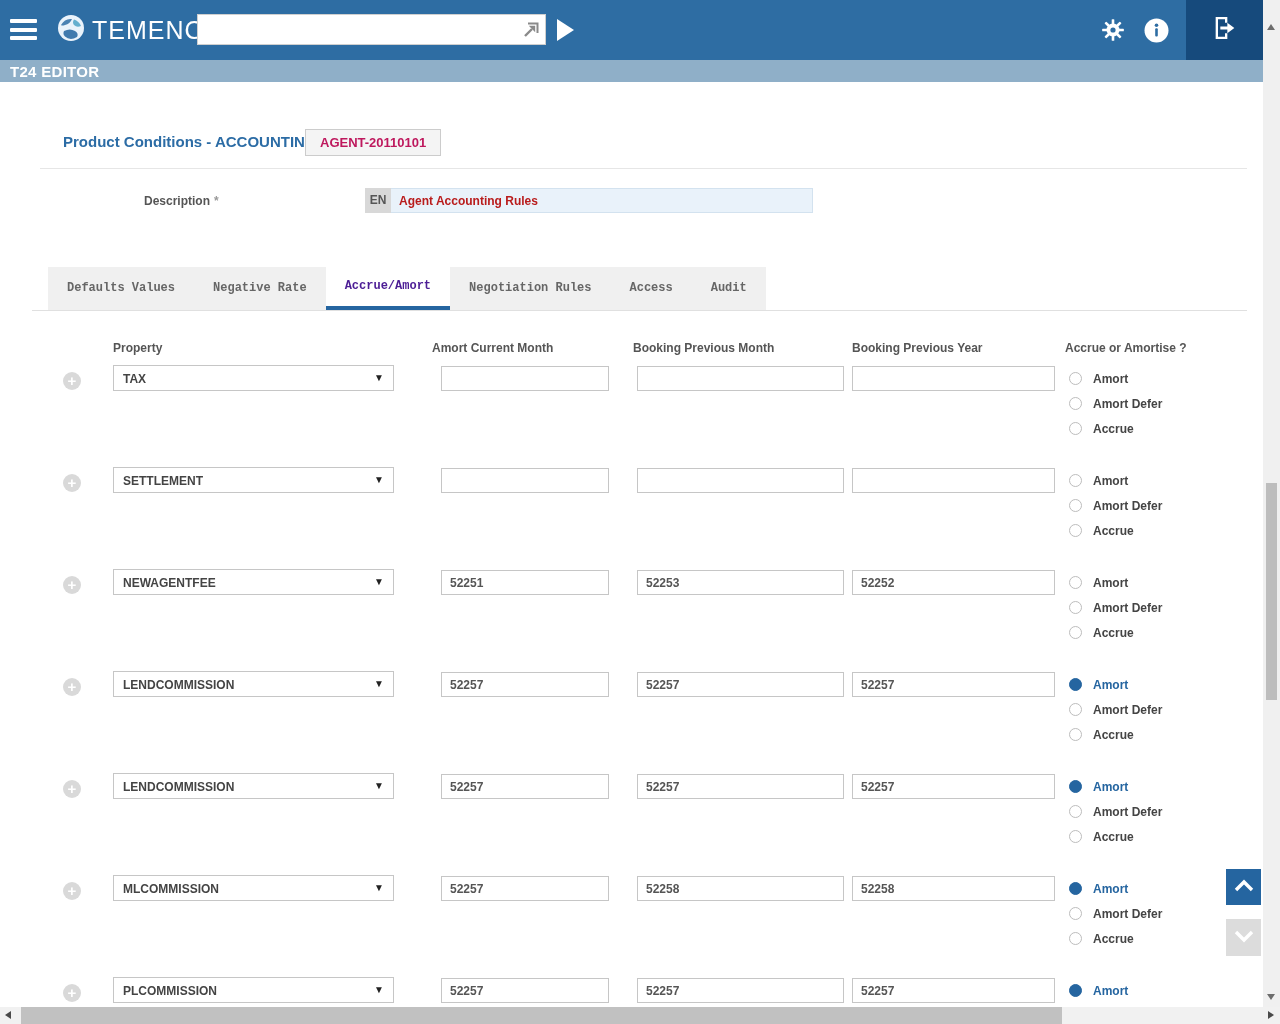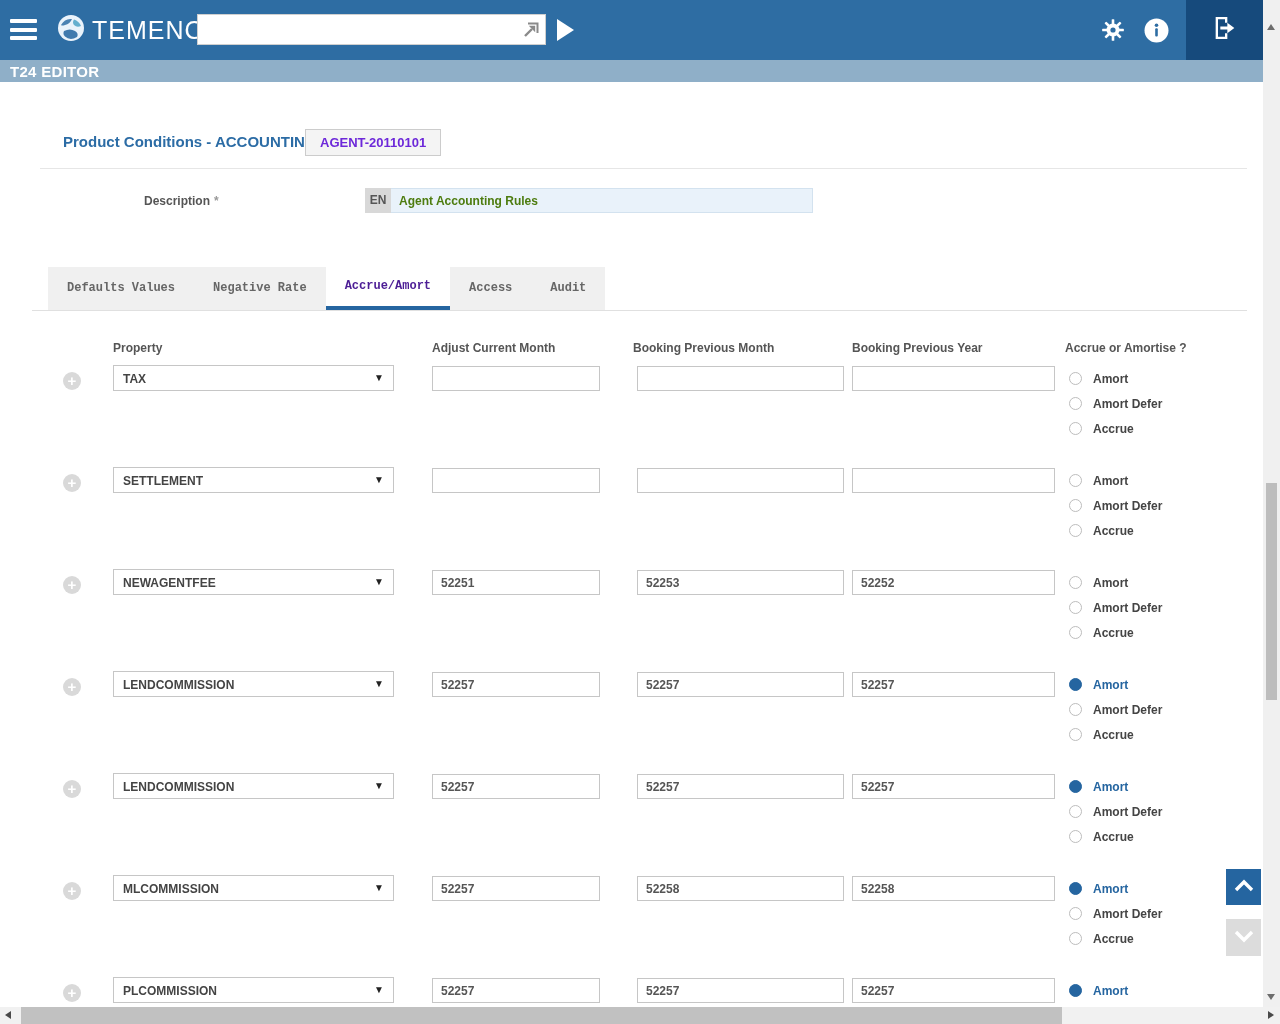--- a/index.html
+++ b/index.html
@@ -45,36 +45,36 @@
   .subheader {
     position: absolute; left: 0; top: 60px; width: 1263px; height: 22px;
     background: #8fafc8; display: flex; align-items: center;
   }
   .subheader-title { color: #fff; font-size: 15px; font-weight: bold; padding-left: 10px; letter-spacing: .3px; }
 
   
   .page-title { position: absolute; left: 63px; top: 133px; color: #2c6ca5; font-size: 15px; font-weight: bold; }
   .record-badge {
     position: absolute; left: 305px; top: 129px; height: 27px; line-height: 25px;
-    background: #f4f4f4; border: 1px solid #cccccc; color: #6d28d9; font-size: 13px; font-weight: bold;
+    background: #f4f4f4; border: 1px solid #cccccc; color: #be185d; font-size: 13px; font-weight: bold;
     padding: 0 14px;
   }
   .title-divider { position: absolute; left: 40px; top: 168px; width: 1207px; height: 1px; background: #e6e6e6; }
 
   
   .desc-label { position: absolute; left: 113px; top: 194px; font-size: 12px; font-weight: bold; color: #555; }
   .desc-label .req { color: #999; margin-left: 4px; }
   .lang-tag {
     position: absolute; left: 365px; top: 188px; width: 26px; height: 25px; line-height: 25px;
     background: #d8d8d8; color: #555; font-size: 12px; font-weight: bold; text-align: center;
   }
   .desc-input {
     position: absolute; left: 391px; top: 188px; width: 422px; height: 25px;
     background: #e9f2fa; border: 1px solid #d3e2ef; border-left: none;
-    font-size: 12px; font-weight: bold; color: #4d7c0f; padding: 0 8px;
+    font-size: 12px; font-weight: bold; color: #b91c1c; padding: 0 8px;
     font-family: "Liberation Sans", sans-serif; outline: none;
   }
 
   
   .tab-strip {
     position: absolute; left: 48px; top: 267px; height: 43px;
     display: flex; background: #f0f0f0;
   }
   .tab {
     height: 43px; line-height: 43px; padding: 0 19px;
@@ -104,21 +104,21 @@
     position: absolute; left: 113px; top: 0; width: 281px; height: 26px;
     background: #fff; border: 1px solid #c6c6c6; cursor: pointer;
   }
   .prop-value { position: absolute; left: 9px; top: 6px; font-size: 12px; font-weight: bold; color: #444; }
   .caret { position: absolute; right: 9px; top: 6px; font-size: 10px; color: #222; }
   .cell-input {
     position: absolute; top: 1px; height: 25px; border: 1px solid #c6c6c6; background: #fff;
     font-size: 12px; font-weight: bold; color: #555; padding: 0 8px; outline: none;
     font-family: "Liberation Sans", sans-serif;
   }
-  .col-acm { left: 432px; width: 168px; }
+  .col-acm { left: 441px; width: 168px; }
   .col-bpm { left: 637px; width: 207px; }
   .col-bpy { left: 852px; width: 203px; }
   .radio-group { position: absolute; left: 1069px; top: 5px; }
   .radio-item { position: relative; height: 25px; cursor: pointer; }
   .radio-circle {
     position: absolute; left: 0; top: 2px; width: 13px; height: 13px; border-radius: 50%;
     border: 1px solid #bdbdbd; background: #fff;
   }
   .radio-item.checked .radio-circle { background: #2565a0; border-color: #2565a0; }
   .radio-label { position: absolute; left: 24px; top: 2px; font-size: 12px; font-weight: bold; color: #444; white-space: nowrap; }
@@ -235,28 +235,29 @@
   <div class="desc-label" style="top:95px;padding-left:31px;">
     <span>Description</span><span class="req">*</span>
   </div>
   <div class="lang-tag" style="top:89px;">EN</div>
   <input class="desc-input" style="top: 89px;" value="Agent Accounting Rules">
 
   <div class="tab-strip" style="top:168px;font-family:Liberation Mono, monospace;">
       <div class="tab">Defaults Values</div>
       <div class="tab">Negative Rate</div>
       <div class="tab active">Accrue/Amort</div>
+      <div class="tab">Negotiation Rules</div>
       <div class="tab">Access</div>
       <div class="tab">Audit</div>
     </div>
   <div class="tab-underline" style="top:211px;"></div>
 
   <div class="table-area">
     <span class="col-header h-property" style="top:242px;">Property</span>
-    <span class="col-header h-acm" style="top:242px;">Adjust Current Month</span>
+    <span class="col-header h-acm" style="top:242px;">Amort Current Month</span>
     <span class="col-header h-bpm" style="top:242px;">Booking Previous Month</span>
     <span class="col-header h-bpy" style="top:242px;">Booking Previous Year</span>
     <span class="col-header h-radio" style="top:242px;">Accrue or Amortise ?</span>
     <div class="rows-container">
   <div class="prop-row" style="top: 266px;">
     <div class="plus-btn">
       <span class="plus-glyph">+</span>
     </div>
     <div class="prop-select">
       <span class="prop-value">TAX</span>

